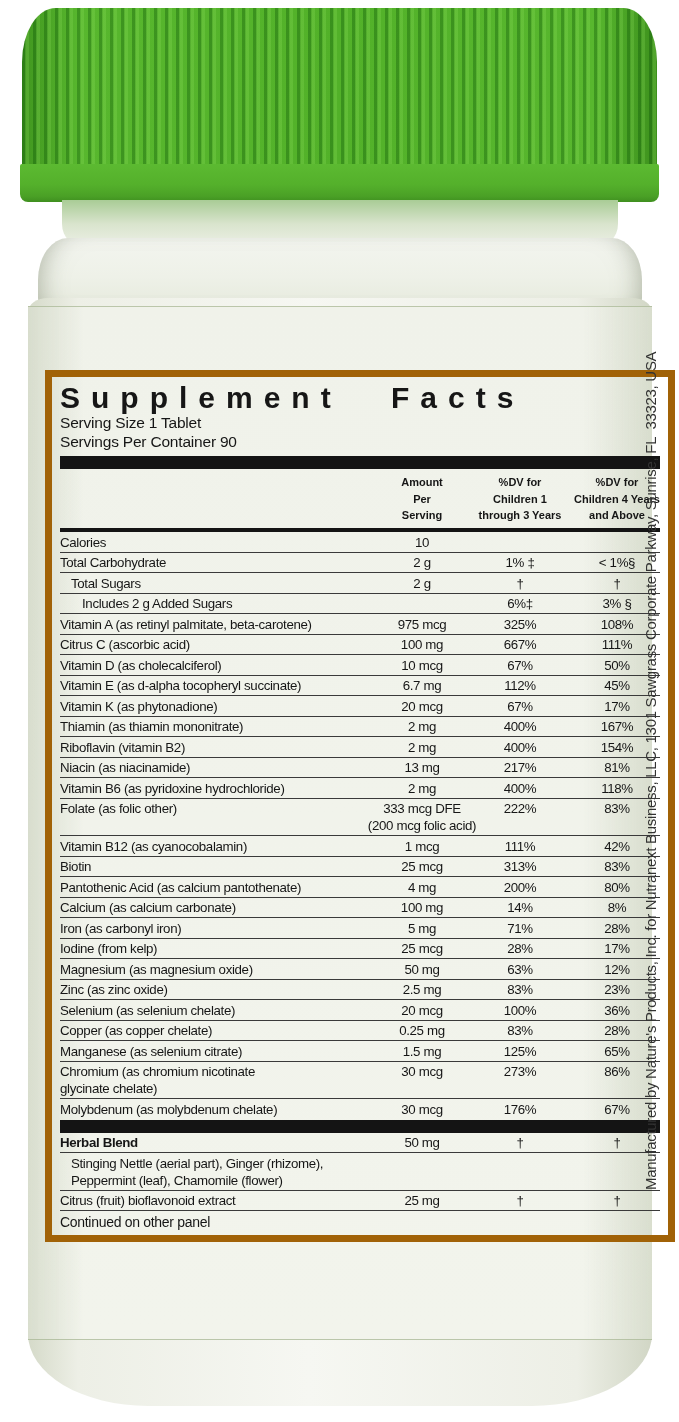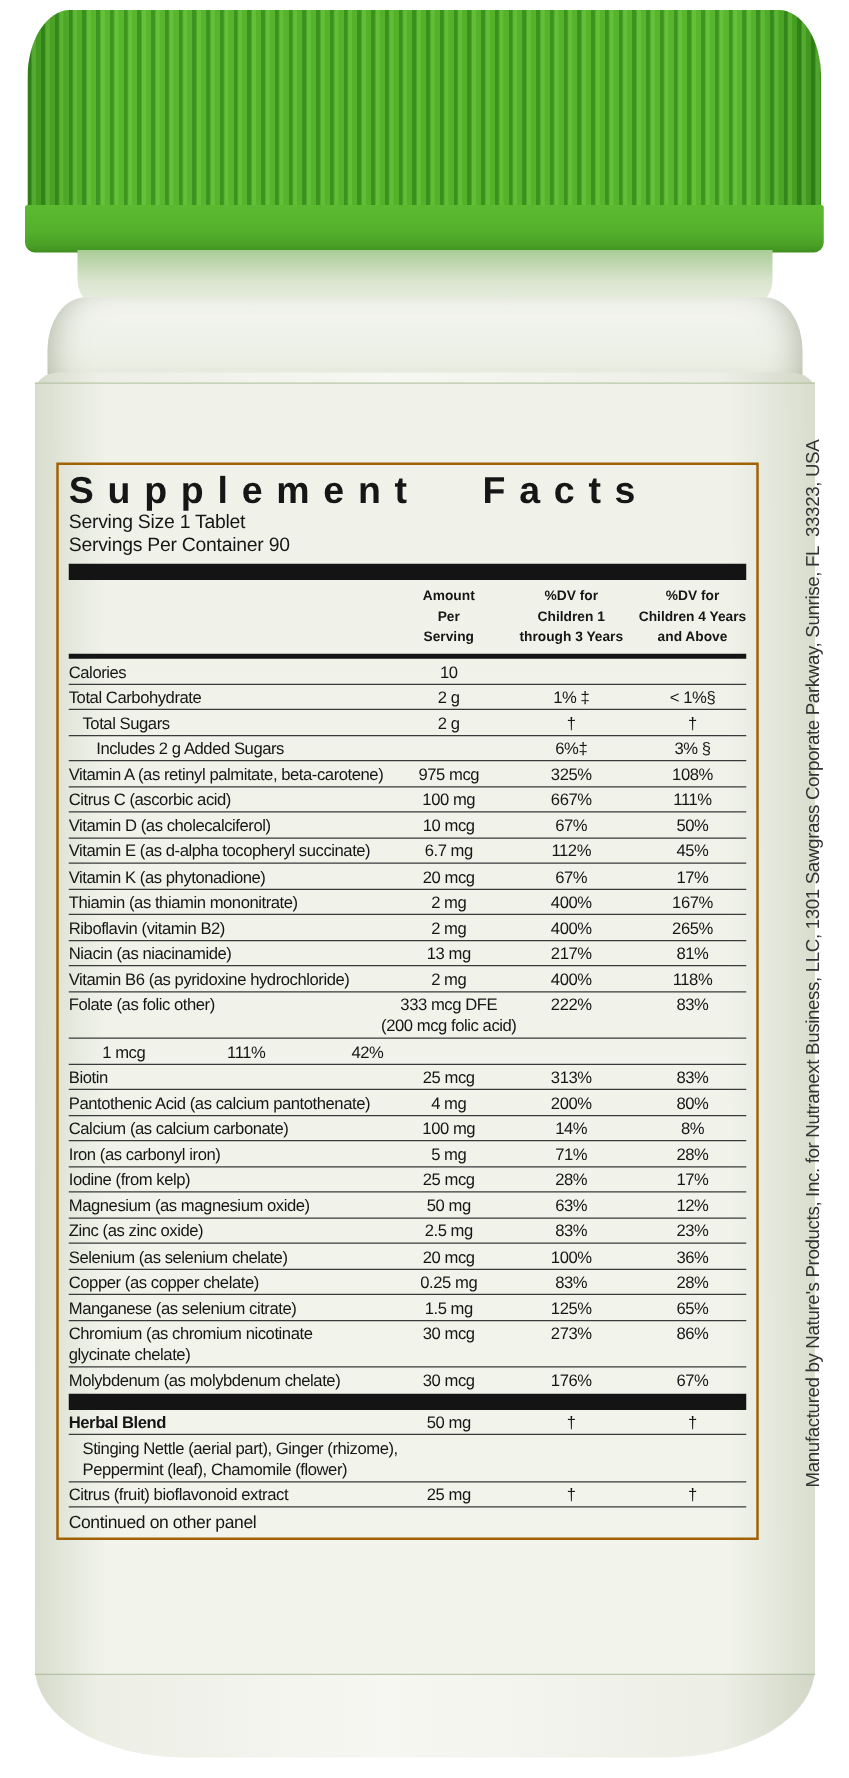--- a/index.html
+++ b/index.html
@@ -43,22 +43,22 @@
   .label-band{
     position:absolute;left:28px;top:306px;width:624px;height:1032px;
     border-top:1px solid rgba(168,183,148,0.75);
     border-bottom:1px solid rgba(168,183,148,0.75);
     background:
       linear-gradient(90deg,rgba(186,195,170,0.45) 0%,rgba(244,246,239,0) 9%,rgba(244,246,239,0) 89%,rgba(186,195,170,0.45) 100%),
       linear-gradient(180deg,#f0f2ea 0%,#f2f4ec 100%);
   }
   
   .sf-panel{
-    position:absolute;left:45px;top:370px;width:562px;box-sizing:border-box;
-    border:2px solid #a16207;padding:4px 8px 2px;background:transparent;
+    position:absolute;left:45px;top:370px;width:630px;box-sizing:border-box;
+    border:7px solid #a16207;padding:4px 8px 2px;background:transparent;
   }
   .sf-title{
     font-size:30px;font-weight:700;line-height:33px;
     letter-spacing:11px;word-spacing:30px;white-space:nowrap;overflow:hidden;
   }
   .serving-line{font-size:15.5px;line-height:18.5px;letter-spacing:-0.2px;}
   .thick-bar{height:13px;background:#141414;margin-top:5px;}
   .hdr-row{display:flex;align-items:flex-end;font-weight:700;font-size:11px;
     line-height:16.5px;text-align:center;padding:5px 0 4px;}
   .hdr-row .hl{white-space:nowrap;}
@@ -194,41 +194,42 @@
         <div class="row">
           <div class="cell-name">Thiamin (as thiamin mononitrate)</div>
           <div class="cell-amt">2 mg</div>
           <div class="cell-dv1">400%</div>
           <div class="cell-dv2">167%</div>
         </div>
         <div class="row">
           <div class="cell-name">Riboflavin (vitamin B2)</div>
           <div class="cell-amt">2 mg</div>
           <div class="cell-dv1">400%</div>
-          <div class="cell-dv2">265%</div>
+          <div class="cell-dv2">154%</div>
         </div>
         <div class="row">
           <div class="cell-name">Niacin (as niacinamide)</div>
           <div class="cell-amt">13 mg</div>
           <div class="cell-dv1">217%</div>
           <div class="cell-dv2">81%</div>
         </div>
         <div class="row">
           <div class="cell-name">Vitamin B6 (as pyridoxine hydrochloride)</div>
           <div class="cell-amt">2 mg</div>
           <div class="cell-dv1">400%</div>
           <div class="cell-dv2">118%</div>
         </div>
         <div class="row">
           <div class="cell-name">Folate (as folic other)</div>
           <div class="cell-amt">333 mcg DFE<span class="sub">(200 mcg folic acid)</span></div>
           <div class="cell-dv1">222%</div>
           <div class="cell-dv2">83%</div>
         </div>
         <div class="row">
+          <div class="cell-name">Vitamin B12 (as cyanocobalamin)</div>
           <div class="cell-amt">1 mcg</div>
           <div class="cell-dv1">111%</div>
           <div class="cell-dv2">42%</div>
         </div>
         <div class="row">
           <div class="cell-name">Biotin</div>
           <div class="cell-amt">25 mcg</div>
           <div class="cell-dv1">313%</div>
           <div class="cell-dv2">83%</div>
         </div>

